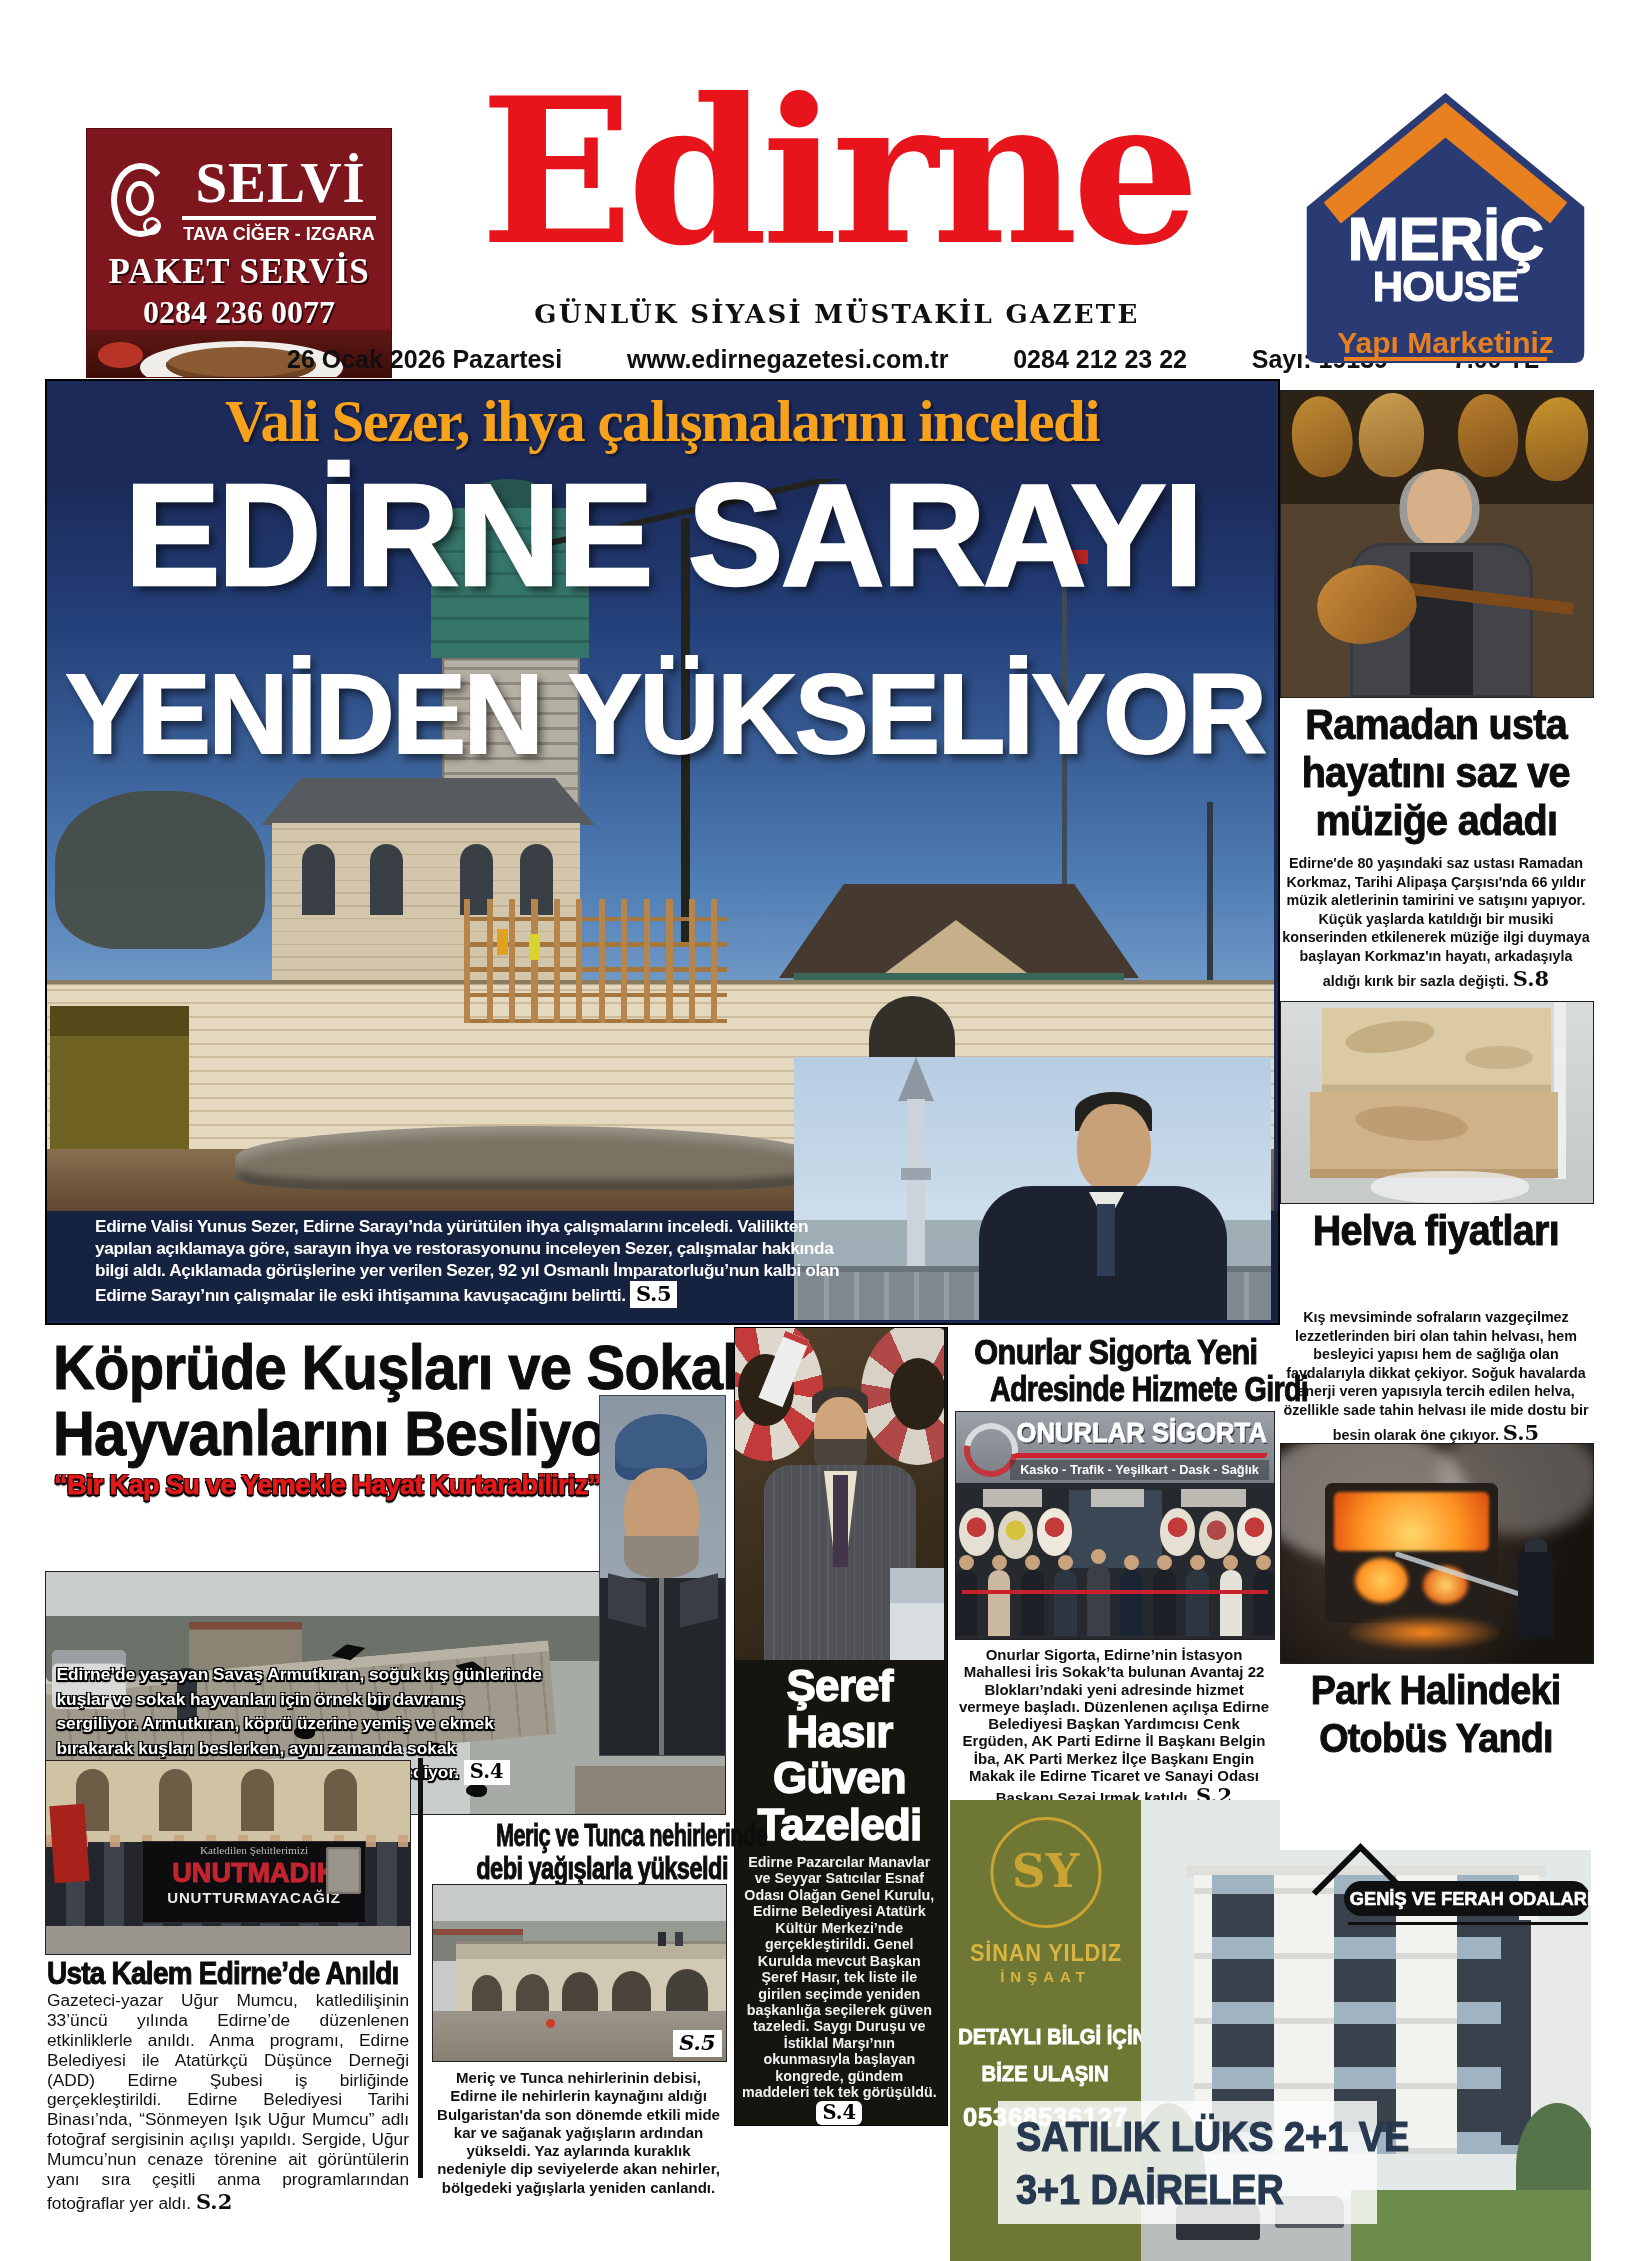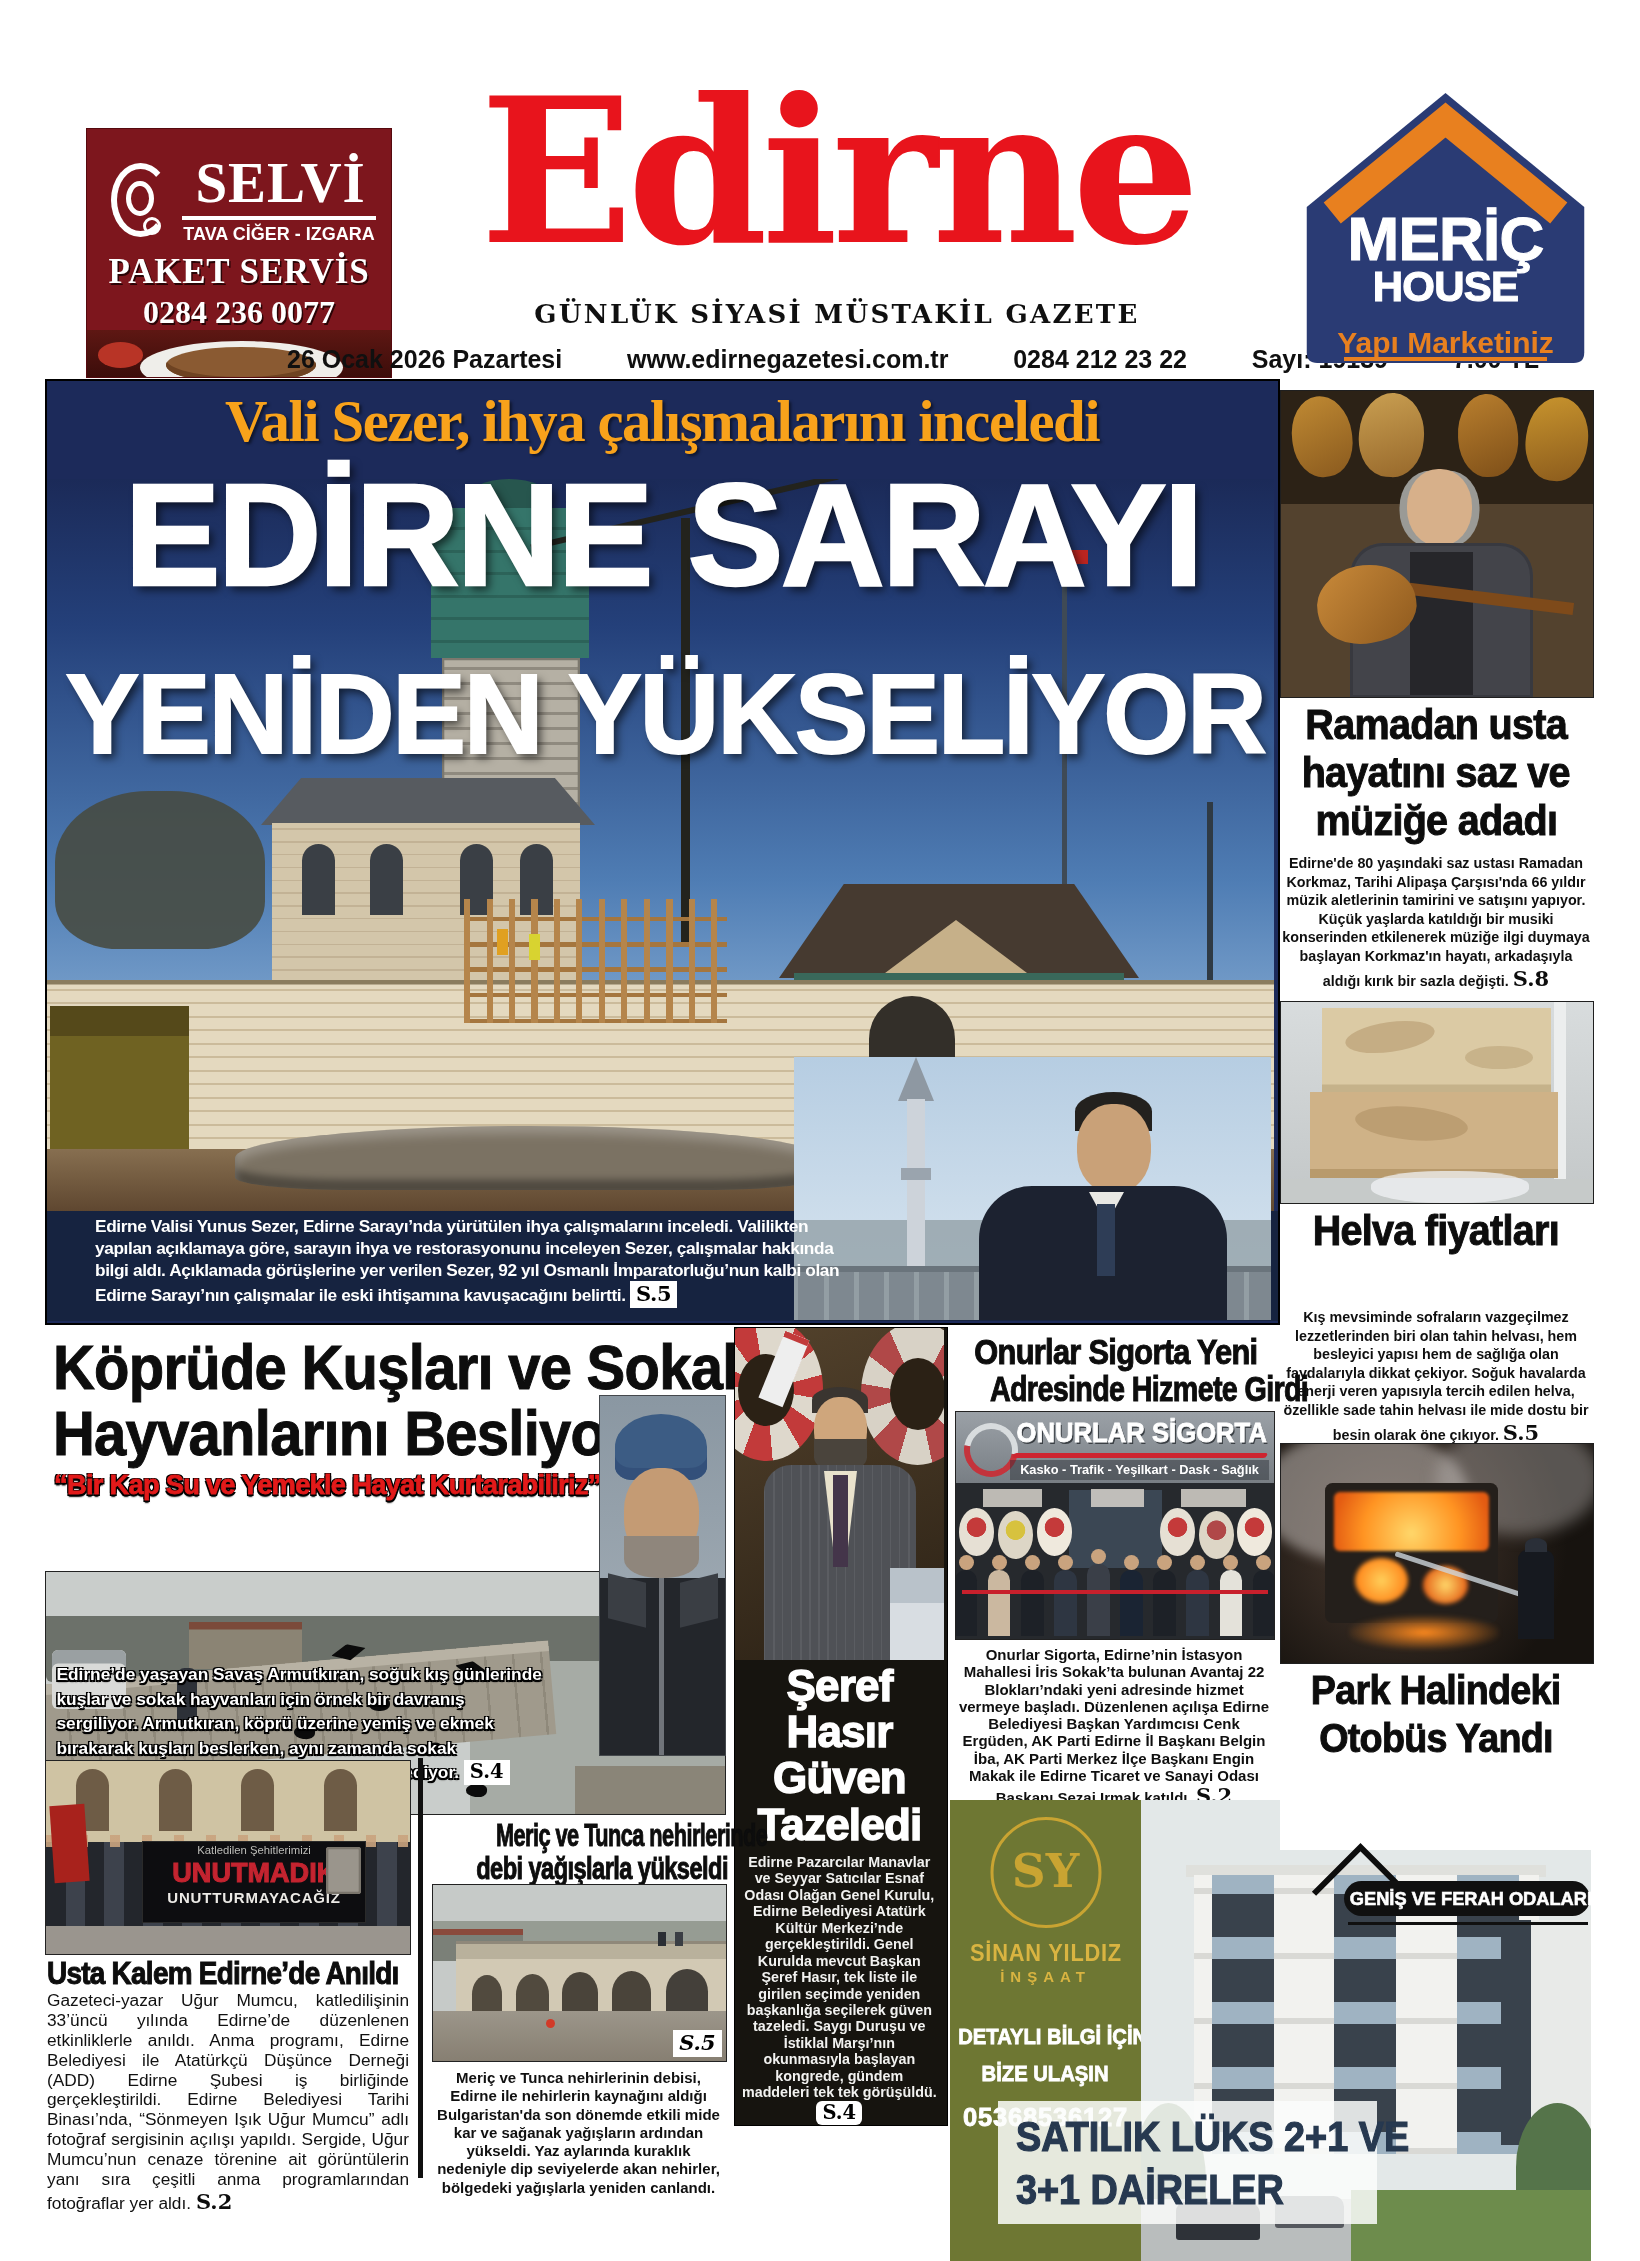--- a/index.html
+++ b/index.html
@@ -299,21 +299,21 @@
 
   <div class="ph" style="left:45px;top:1760px;width:364px;height:193px;border:1.5px solid #222;background:#cfc3a3;">
     <div class="abs" style="left:30px;top:7.5px;width:33px;height:62px;background:#6e5c46;border-radius:16.5px 16.5px 0 0;"></div>
     <div class="abs" style="left:113px;top:7.5px;width:33px;height:62px;background:#6e5c46;border-radius:16.5px 16.5px 0 0;"></div>
     <div class="abs" style="left:195px;top:7.5px;width:33px;height:62px;background:#6e5c46;border-radius:16.5px 16.5px 0 0;"></div>
     <div class="abs" style="left:278px;top:7.5px;width:33px;height:62px;background:#6e5c46;border-radius:16.5px 16.5px 0 0;"></div>
     <div class="abs" style="left:0;bottom:28.5px;width:100%;height:84px;background:repeating-linear-gradient(90deg,#23262c 0 19.5px,#3d424c 19.5px 39px);"></div>
     <div class="abs" style="left:0;bottom:107px;width:100%;height:12px;background:repeating-linear-gradient(90deg,#c9a37e 0 10.5px,rgba(0,0,0,0) 10.5px 32px);opacity:.9;"></div>
     <div class="abs" style="left:6px;top:44px;width:35px;height:77px;background:#a8221c;transform:rotate(-4deg);"></div>
     <div class="abs" style="left:96px;top:80px;width:222px;height:80px;background:#0d0d10;border:1.5px solid #2a2a2a;">
-      <div class="ctr" style="font-size:11.3px;color:#bcbcb8;margin-top:2.3px;">Katledilen Şehitlerimizi</div>
+      <div class="ctr" style="font-size:11.3px;color:#bcbcb8;margin-top:2.3px;font-family:Liberation Serif, serif;">Katledilen Şehitlerimizi</div>
       <div class="ctr"><span class="cnd" style="font-size:28.5px;font-weight:bold;color:#c42430;-webkit-text-stroke:1.1px #c42430;transform:scaleX(.95);">UNUTMADIK</span></div>
       <div class="ctr" style="font-size:15px;font-weight:bold;color:#eceae6;letter-spacing:0.8px;">UNUTTURMAYACAĞIZ</div>
       <div class="abs" style="right:4.5px;top:4.5px;width:35px;height:47px;background:#9a958c;border-radius:3px;box-shadow:inset 0 0 0 2.3px #7a756c;"></div>
     </div>
     <div class="abs" style="left:0;bottom:0;width:100%;height:28.5px;background:#9a958e;"></div>
   </div>
   <div class="abs" style="left:47px;top:1956px;"><span class="cnd hl" style="font-size:31px;transform:scaleX(.9);transform-origin:0 0;">Usta Kalem Edirne’de Anıldı</span></div>
   <div class="abs" style="left:47px;top:1991px;width:362px;font-size:17.3px;color:#111;line-height:1.15;text-align:justify;">
     <span>Gazeteci-yazar Uğur Mumcu, katledilişinin 33’üncü yılında Edirne’de düzenlenen etkinliklerle anıldı. Anma programı, Edirne Belediyesi ile Atatürkçü Düşünce Derneği (ADD) Edirne Şubesi iş birliğinde gerçekleştirildi. Edirne Belediyesi Tarihi Binası’nda, “Sönmeyen Işık Uğur Mumcu” adlı fotoğraf sergisinin açılışı yapıldı. Sergide, Uğur Mumcu’nun cenaze törenine ait görüntülerin yanı sıra çeşitli anma programlarından fotoğraflar yer aldı.</span>
     <span class="pref" style="font-size:21px;">S.2</span>

